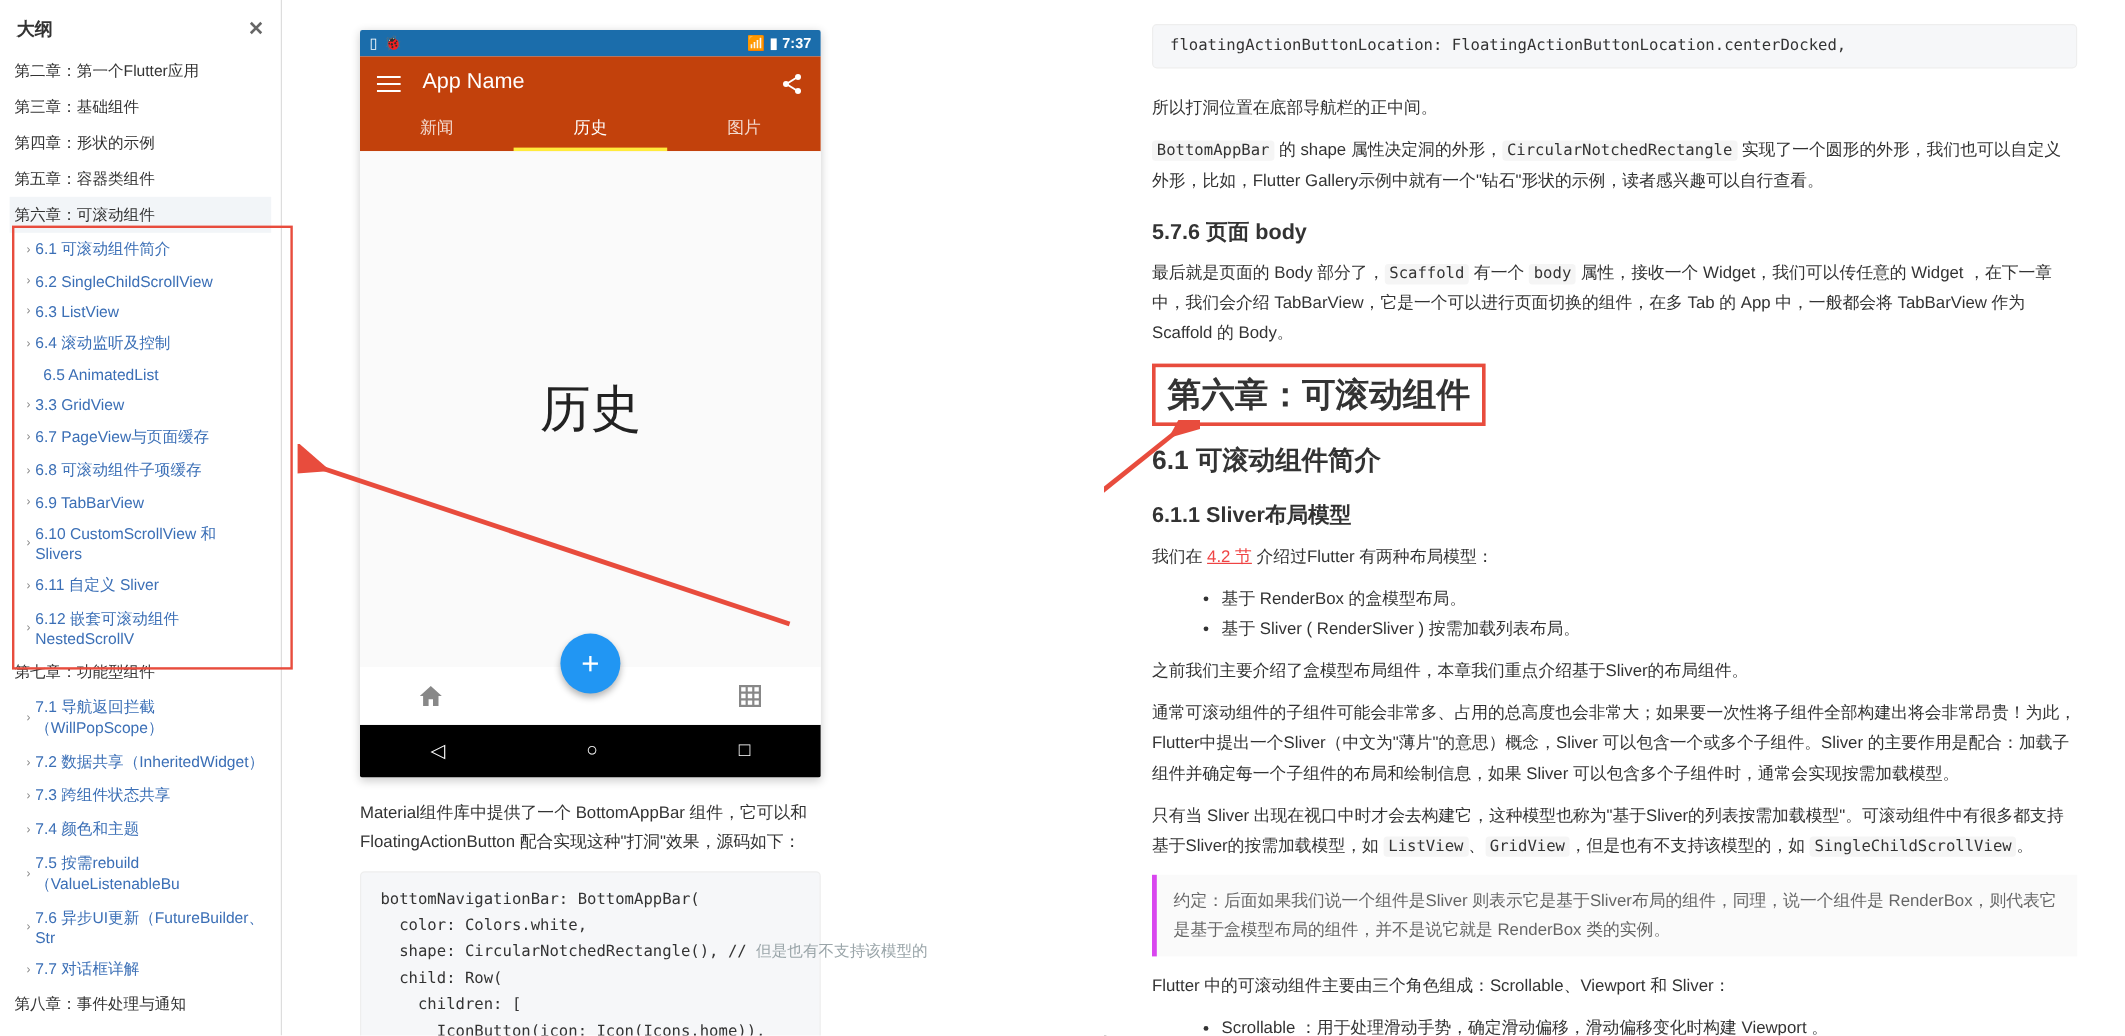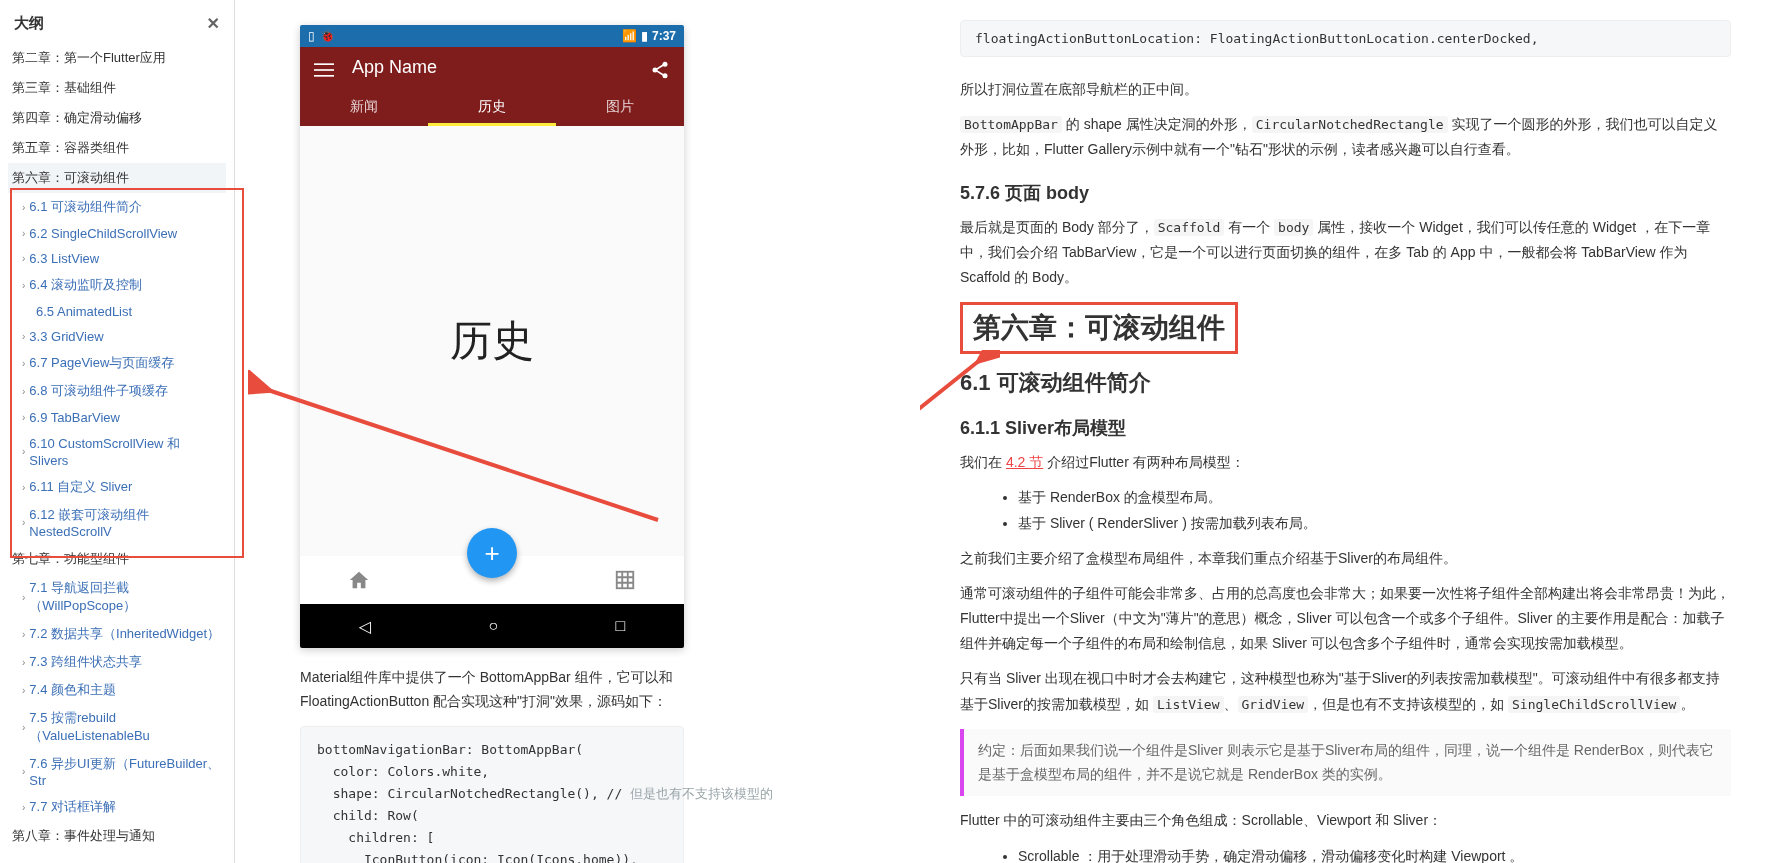--- a/index.html
+++ b/index.html
@@ -18,21 +18,21 @@
 .section.no-chev { padding-left: 28px; }
 .chapter-active { background: #F2F5F8; }
 .red-box-sidebar { position: absolute; left: 10px; top: 188px; width: 234px; height: 370px; border: 2px solid #E84C3D; pointer-events: none; }
 
 
 .phone-area { position: absolute; left: 300px; top: 25px; width: 384px; }
 .phone { width: 384px; background: #fff; box-shadow: 0 2px 8px rgba(0,0,0,.2); border-radius: 2px; overflow: hidden; }
 .statusbar { height: 22px; background: #1B6DAB; display: flex; justify-content: space-between; align-items: center; padding: 0 8px; color: #fff; font-size: 12px; }
 .statusbar .left-icons { display: flex; gap: 6px; }
 .statusbar .right-icons { display: flex; gap: 4px; align-items: center; font-weight: bold; }
-.appbar { background: #7f1d1d; color: #fff; }
+.appbar { background: #c2410c; color: #fff; }
 .appbar-row { display: flex; align-items: center; padding: 10px 14px; gap: 18px; }
 .app-title { font-size: 18px; font-weight: 500; flex: 1; }
 .hamburger, .share-ic { width: 20px; height: 16px; display: inline-block; }
 .tabs { display: flex; }
 .tab { flex: 1; text-align: center; padding: 10px 0; font-size: 14px; color: rgba(255,255,255,.8); position: relative; }
 .tab.active { color: #fff; }
 .tab.active::after { content: ""; position: absolute; left: 0; right: 0; bottom: 0; height: 3px; background: #FFEB3B; }
 .phone-body { height: 430px; background: #FAFAFA; position: relative; display: flex; align-items: center; justify-content: center; }
 .center-text { font-size: 42px; color: #222; }
 .fab { position: absolute; bottom: -22px; left: 50%; transform: translateX(-50%); width: 50px; height: 50px; border-radius: 50%; background: #2196F3; color: #fff; display: flex; align-items: center; justify-content: center; font-size: 26px; box-shadow: 0 3px 6px rgba(0,0,0,.3); z-index: 2; }
@@ -66,21 +66,21 @@
 
 <div class="left-pane">
 
   <div class="sidebar">
     <div class="sidebar-header">
       <span>大纲</span>
       <span class="close-x">✕</span>
     </div>
     <div class="chapter">第二章：第一个Flutter应用</div>
     <div class="chapter">第三章：基础组件</div>
-    <div class="chapter">第四章：确定滑动偏移</div>
+    <div class="chapter">第四章：形状的示例</div>
     <div class="chapter">第五章：容器类组件</div>
     <div class="chapter chapter-active">第六章：可滚动组件</div>
     <div class="section">
         <span class="chev">›</span>
         <span>6.1 可滚动组件简介</span>
       </div>
     <div class="section">
         <span class="chev">›</span>
         <span>6.2 SingleChildScrollView</span>
       </div>

